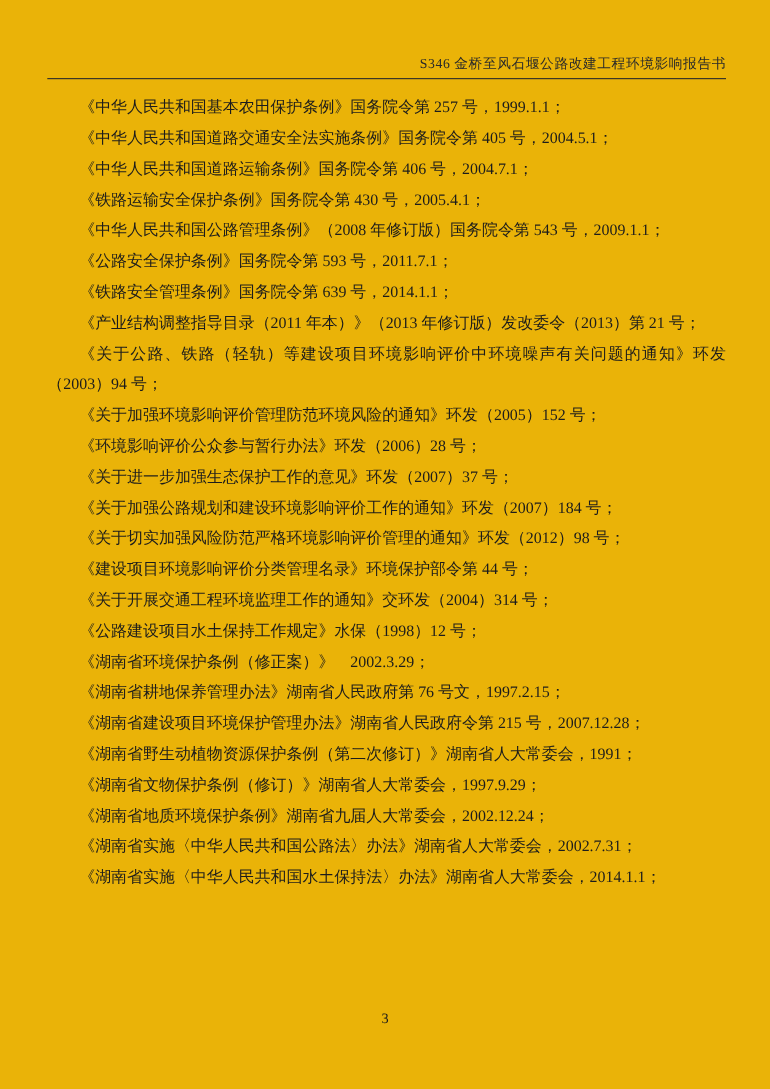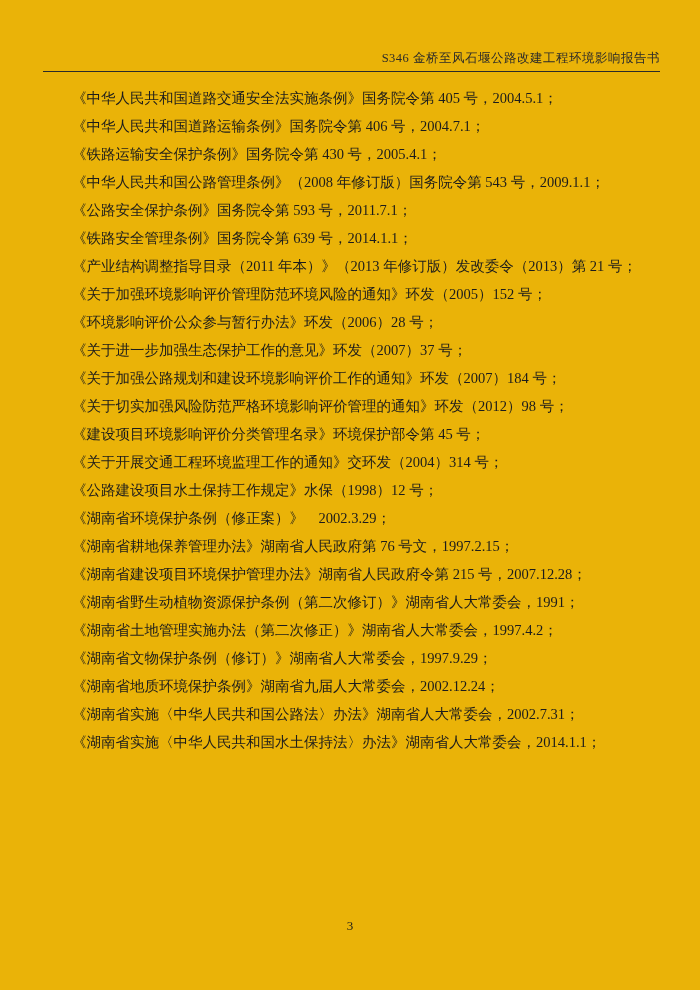--- a/index.html
+++ b/index.html
@@ -59,40 +59,41 @@
 <body>
 
 <div class="page">
 
   <div class="page-header">
     <div class="header-text">S346 金桥至风石堰公路改建工程环境影响报告书</div>
     <hr class="header-rule">
   </div>
 
   <div class="regulation-list">
+    <p>《中华人民共和国基本农田保护条例》国务院令第 257 号，1999.1.1；</p>
     <p>《中华人民共和国道路交通安全法实施条例》国务院令第 405 号，2004.5.1；</p>
     <p>《中华人民共和国道路运输条例》国务院令第 406 号，2004.7.1；</p>
     <p>《铁路运输安全保护条例》国务院令第 430 号，2005.4.1；</p>
     <p>《中华人民共和国公路管理条例》（2008 年修订版）国务院令第 543 号，2009.1.1；</p>
     <p>《公路安全保护条例》国务院令第 593 号，2011.7.1；</p>
     <p>《铁路安全管理条例》国务院令第 639 号，2014.1.1；</p>
     <p>《产业结构调整指导目录（2011 年本）》（2013 年修订版）发改委令（2013）第 21 号；</p>
+    <p>《关于公路、铁路（轻轨）等建设项目环境影响评价中环境噪声有关问题的通知》环发（2003）94 号；</p>
     <p>《关于加强环境影响评价管理防范环境风险的通知》环发（2005）152 号；</p>
     <p>《环境影响评价公众参与暂行办法》环发（2006）28 号；</p>
     <p>《关于进一步加强生态保护工作的意见》环发（2007）37 号；</p>
     <p>《关于加强公路规划和建设环境影响评价工作的通知》环发（2007）184 号；</p>
     <p>《关于切实加强风险防范严格环境影响评价管理的通知》环发（2012）98 号；</p>
-    <p>《建设项目环境影响评价分类管理名录》环境保护部令第 45 号；</p>
+    <p>《建设项目环境影响评价分类管理名录》环境保护部令第 44 号；</p>
     <p>《关于开展交通工程环境监理工作的通知》交环发（2004）314 号；</p>
     <p>《公路建设项目水土保持工作规定》水保（1998）12 号；</p>
     <p>《湖南省环境保护条例（修正案）》　2002.3.29；</p>
     <p>《湖南省耕地保养管理办法》湖南省人民政府第 76 号文，1997.2.15；</p>
     <p>《湖南省建设项目环境保护管理办法》湖南省人民政府令第 215 号，2007.12.28；</p>
     <p>《湖南省野生动植物资源保护条例（第二次修订）》湖南省人大常委会，1991；</p>
-    <p>《湖南省土地管理实施办法（第二次修正）》湖南省人大常委会，1997.4.2；</p>
     <p>《湖南省文物保护条例（修订）》湖南省人大常委会，1997.9.29；</p>
     <p>《湖南省地质环境保护条例》湖南省九届人大常委会，2002.12.24；</p>
     <p>《湖南省实施〈中华人民共和国公路法〉办法》湖南省人大常委会，2002.7.31；</p>
     <p>《湖南省实施〈中华人民共和国水土保持法〉办法》湖南省人大常委会，2014.1.1；</p>
   </div>
 
   <div class="page-footer">
     <span>3</span>
   </div>
 

